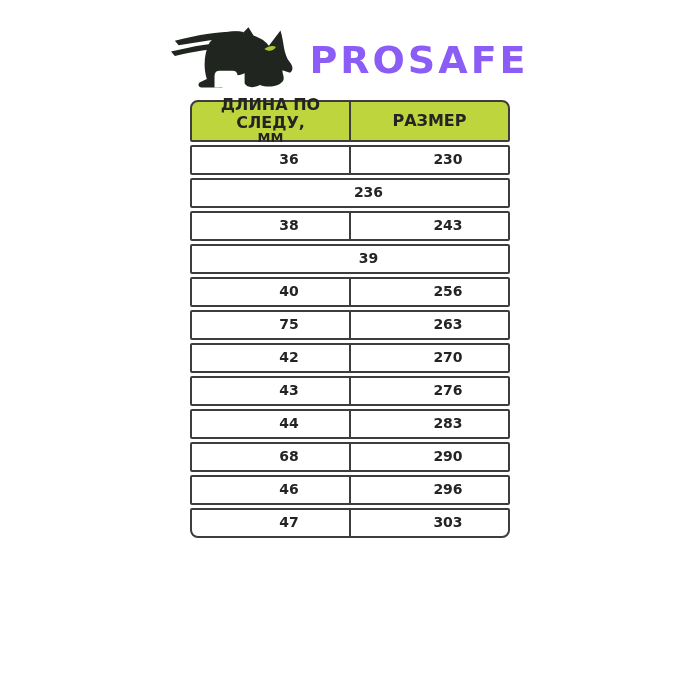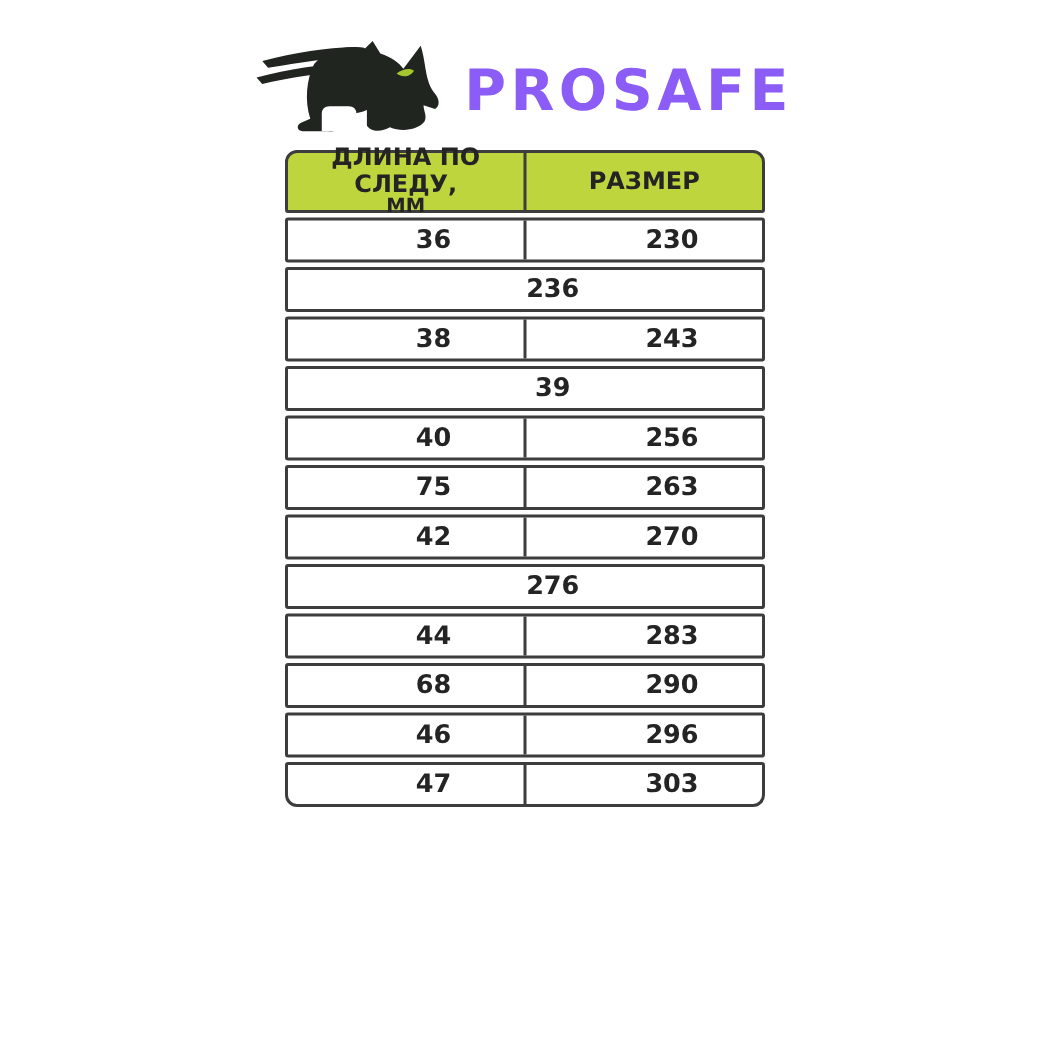--- a/index.html
+++ b/index.html
@@ -62,21 +62,21 @@
   }
   .cell + .cell { border-left: 2px solid #3d3d3d; }
 
   .trow.head { background: #bed53e; }
 
   
   #size-table .trow.head { height: 38px; border-radius: 8px 8px 2px 2px; }
   #size-table .trow.head .cell { font-size: 16px; }
   #size-table .trow.head .cell .sub { font-size: 13px; }
   #size-table .data-row { height: 26px; }
-  #size-table .data-row .cell { font-size: 17px; padding-left: 37px; }
+  #size-table .data-row .cell { font-size: 14px; padding-left: 37px; }
   #size-table .rows .trow:last-child { border-radius: 2px 2px 8px 8px; margin-bottom: 16px; }
 
   
   #width-table .title-row { height: 26px; border-radius: 8px 8px 2px 2px; }
   #width-table .title-row .cell { font-size: 15px; }
   #width-table .wt-head { height: 26px; }
   #width-table .wt-head .cell { font-size: 16px; }
   #width-table .wt-values { height: 32px; border-radius: 2px 2px 8px 8px; margin-bottom: 0; }
   #width-table .wt-values .cell { font-size: 15px; }
 </style>
@@ -143,20 +143,21 @@
           <div class="cell">75</div>
           <div class="cell">263</div>
         </div>
 
         <div class="trow data-row">
           <div class="cell">42</div>
           <div class="cell">270</div>
         </div>
 
         <div class="trow data-row">
+          <div class="cell">43</div>
           <div class="cell">276</div>
         </div>
 
         <div class="trow data-row">
           <div class="cell">44</div>
           <div class="cell">283</div>
         </div>
 
         <div class="trow data-row">
           <div class="cell">68</div>

